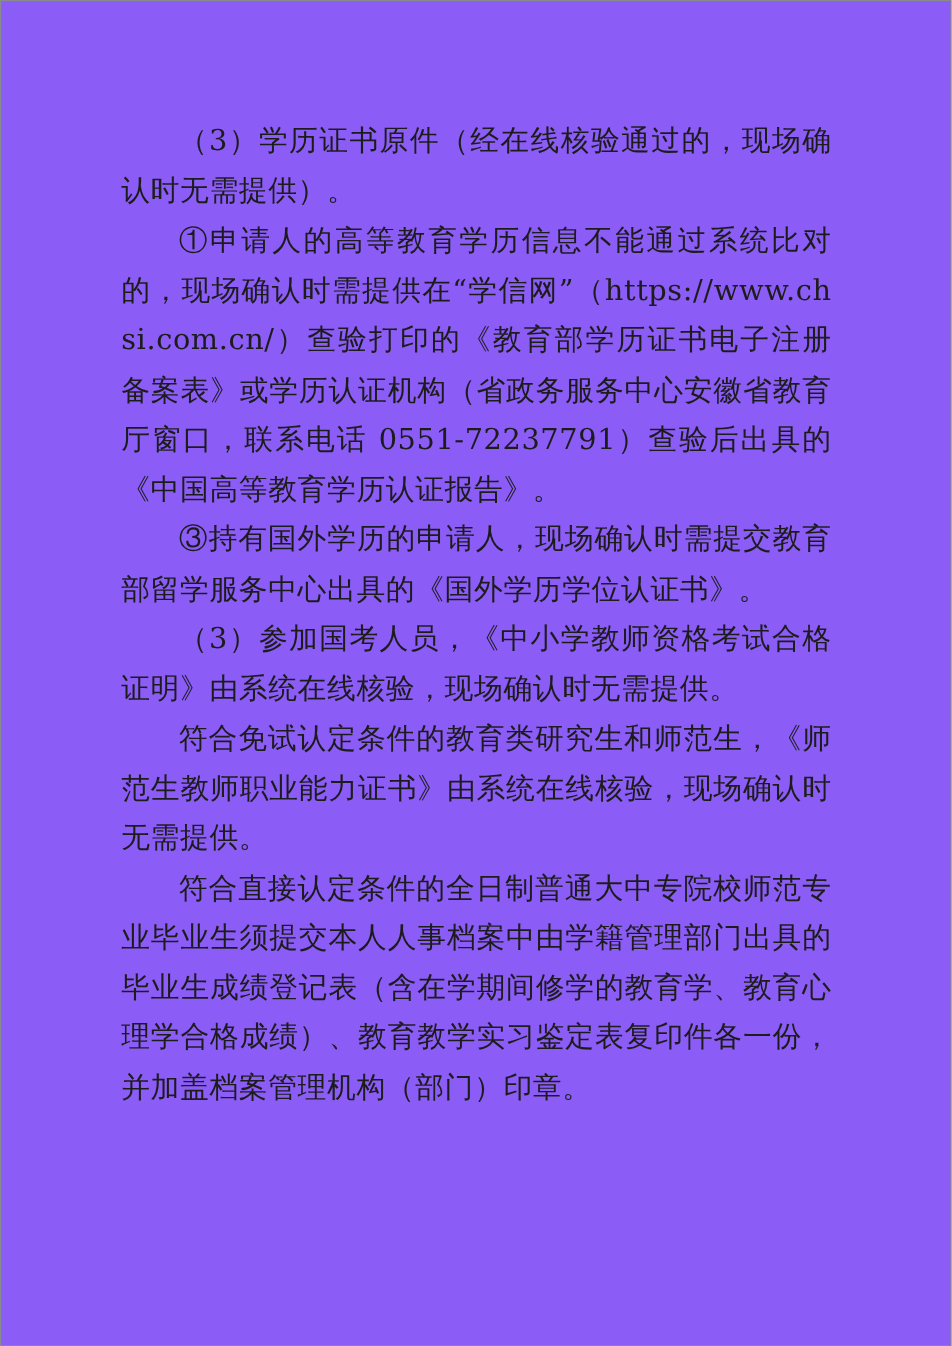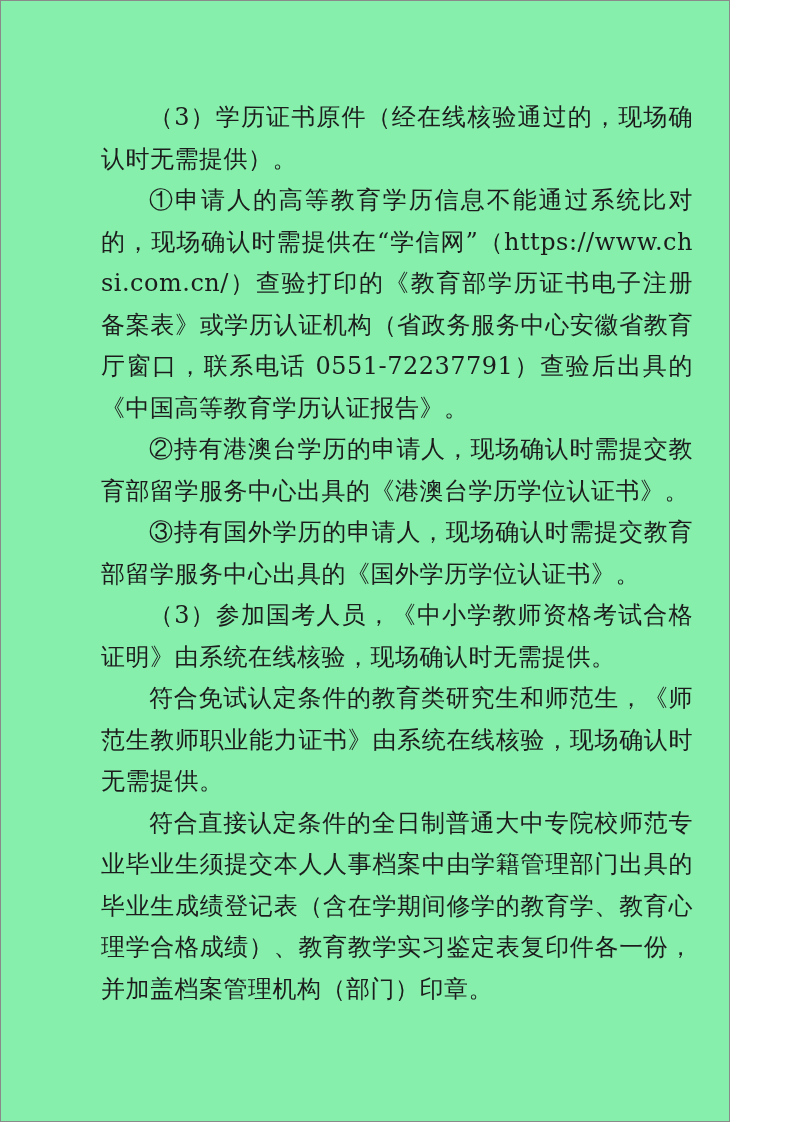--- a/index.html
+++ b/index.html
@@ -6,23 +6,23 @@
     html, body {
       margin: 0;
       padding: 0;
       background: #ffffff;
     }
 
     
     .page {
       position: relative;
       box-sizing: border-box;
-      width: 730px;
+      width: 793px;
       height: 1122px;
-      background: #86efac;
+      background: #8b5cf6;
       border: 1px solid #8a8a8a; 
       overflow: hidden;
     }
 
     
     .text-body {
       position: absolute;
       top: 96px;
       left: 100px;
       width: 592px;
@@ -41,19 +41,18 @@
       text-indent: 2em; 
     }
   </style>
 </head>
 <body>
 
 <div class="page">
   <div class="text-body">
     <p class="para">（3）学历证书原件（经在线核验通过的，现场确认时无需提供）。</p>
     <p class="para">①申请人的高等教育学历信息不能通过系统比对的，现场确认时需提供在“学信网”（https://www.chsi.com.cn/）查验打印的《教育部学历证书电子注册备案表》或学历认证机构（省政务服务中心安徽省教育厅窗口，联系电话 0551-72237791）查验后出具的《中国高等教育学历认证报告》。</p>
-    <p class="para">②持有港澳台学历的申请人，现场确认时需提交教育部留学服务中心出具的《港澳台学历学位认证书》。</p>
     <p class="para">③持有国外学历的申请人，现场确认时需提交教育部留学服务中心出具的《国外学历学位认证书》。</p>
     <p class="para">（3）参加国考人员，《中小学教师资格考试合格证明》由系统在线核验，现场确认时无需提供。</p>
     <p class="para">符合免试认定条件的教育类研究生和师范生，《师范生教师职业能力证书》由系统在线核验，现场确认时无需提供。</p>
     <p class="para">符合直接认定条件的全日制普通大中专院校师范专业毕业生须提交本人人事档案中由学籍管理部门出具的毕业生成绩登记表（含在学期间修学的教育学、教育心理学合格成绩）、教育教学实习鉴定表复印件各一份，并加盖档案管理机构（部门）印章。</p>
   </div>
 </div>
 
 </body></html>

